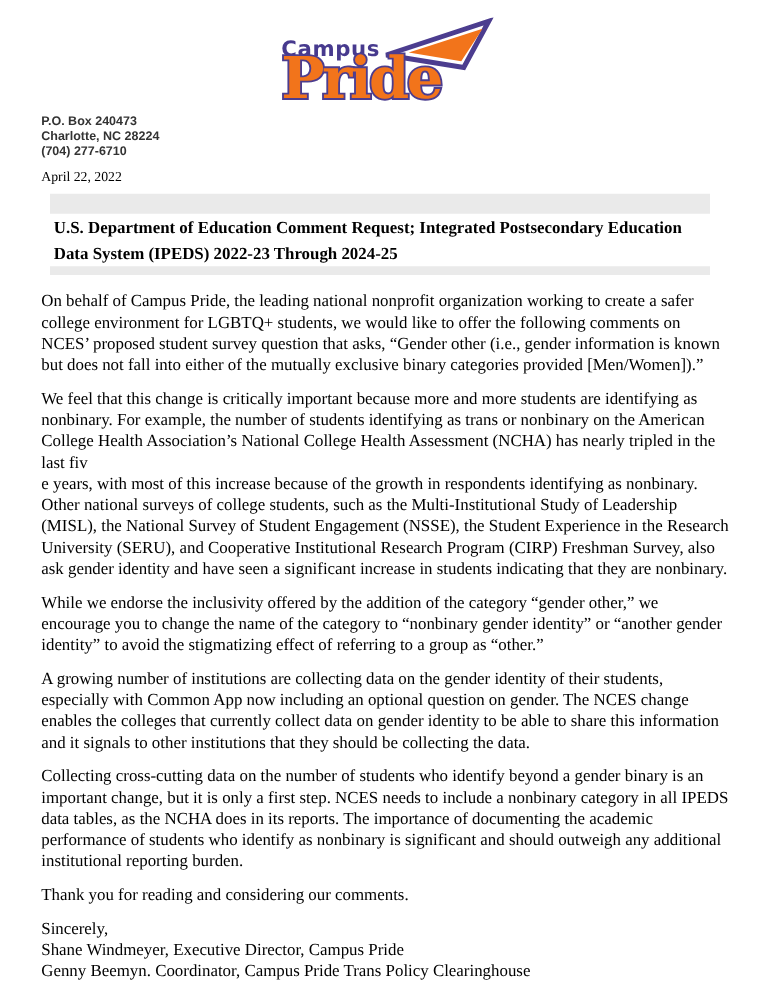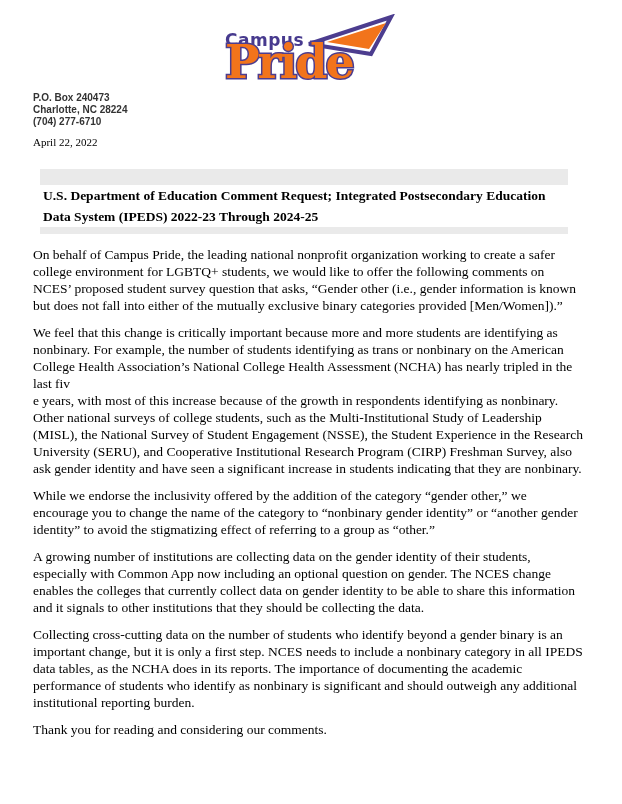--- a/index.html
+++ b/index.html
@@ -33,21 +33,21 @@
   .address{
     text-align:left;margin-top:2px;
     font-family:"Liberation Sans", sans-serif;
     font-weight:bold;font-size:10px;line-height:12px;
     color:#333333;
   }
   
   .date{margin-top:6px;font-size:11px;line-height:17px;}
   
   .subject-block{
-    margin:18px 0 0 7px;width:528px;
+    margin:4px 0 0 7px;width:528px;
     background:#EAEAEA;
     padding:16px 0 7px 0;
     box-sizing:border-box;
   }
   .subject-inner{
     background:#ffffff;
     padding:0 3px;
     font-weight:bold;font-size:13.5px;line-height:21px;
   }
   
@@ -88,14 +88,19 @@
   </div>
 
   <p class="para para-first">On behalf of Campus Pride, the leading national nonprofit organization working to create a safer college environment for LGBTQ+ students, we would like to offer the following comments on NCES’ proposed student survey question that asks, “Gender other (i.e., gender information is known but does not fall into either of the mutually exclusive binary categories provided [Men/Women]).”</p>
   <p class="para">We feel that this change is critically important because more and more students are identifying as nonbinary. For example, the number of students identifying as trans or nonbinary on the American College Health Association’s National College Health Assessment (NCHA) has nearly tripled in the last fiv
 e years, with most of this increase because of the growth in respondents identifying as nonbinary. Other national surveys of college students, such as the Multi-Institutional Study of Leadership (MISL), the National Survey of Student Engagement (NSSE), the Student Experience in the Research University (SERU), and Cooperative Institutional Research Program (CIRP) Freshman Survey, also ask gender identity and have seen a significant increase in students indicating that they are nonbinary.</p>
   <p class="para">While we endorse the inclusivity offered by the addition of the category “gender other,” we encourage you to change the name of the category to “nonbinary gender identity” or “another gender identity” to avoid the stigmatizing effect of referring to a group as “other.”</p>
   <p class="para">A growing number of institutions are collecting data on the gender identity of their students, especially with Common App now including an optional question on gender. The NCES change enables the colleges that currently collect data on gender identity to be able to share this information and it signals to other institutions that they should be collecting the data.</p>
   <p class="para">Collecting cross-cutting data on the number of students who identify beyond a gender binary is an important change, but it is only a first step. NCES needs to include a nonbinary category in all IPEDS data tables, as the NCHA does in its reports. The importance of documenting the academic performance of students who identify as nonbinary is significant and should outweigh any additional institutional reporting burden.</p>
   <p class="para">Thank you for reading and considering our comments.</p>
 
+  <div class="signature">
+    <div>Sincerely,</div>
+    <div>Shane Windmeyer, Executive Director, Campus Pride</div>
+    <div>Genny Beemyn. Coordinator, Campus Pride Trans Policy Clearinghouse</div>
+  </div>
 
 </div>
 
 </body></html>

